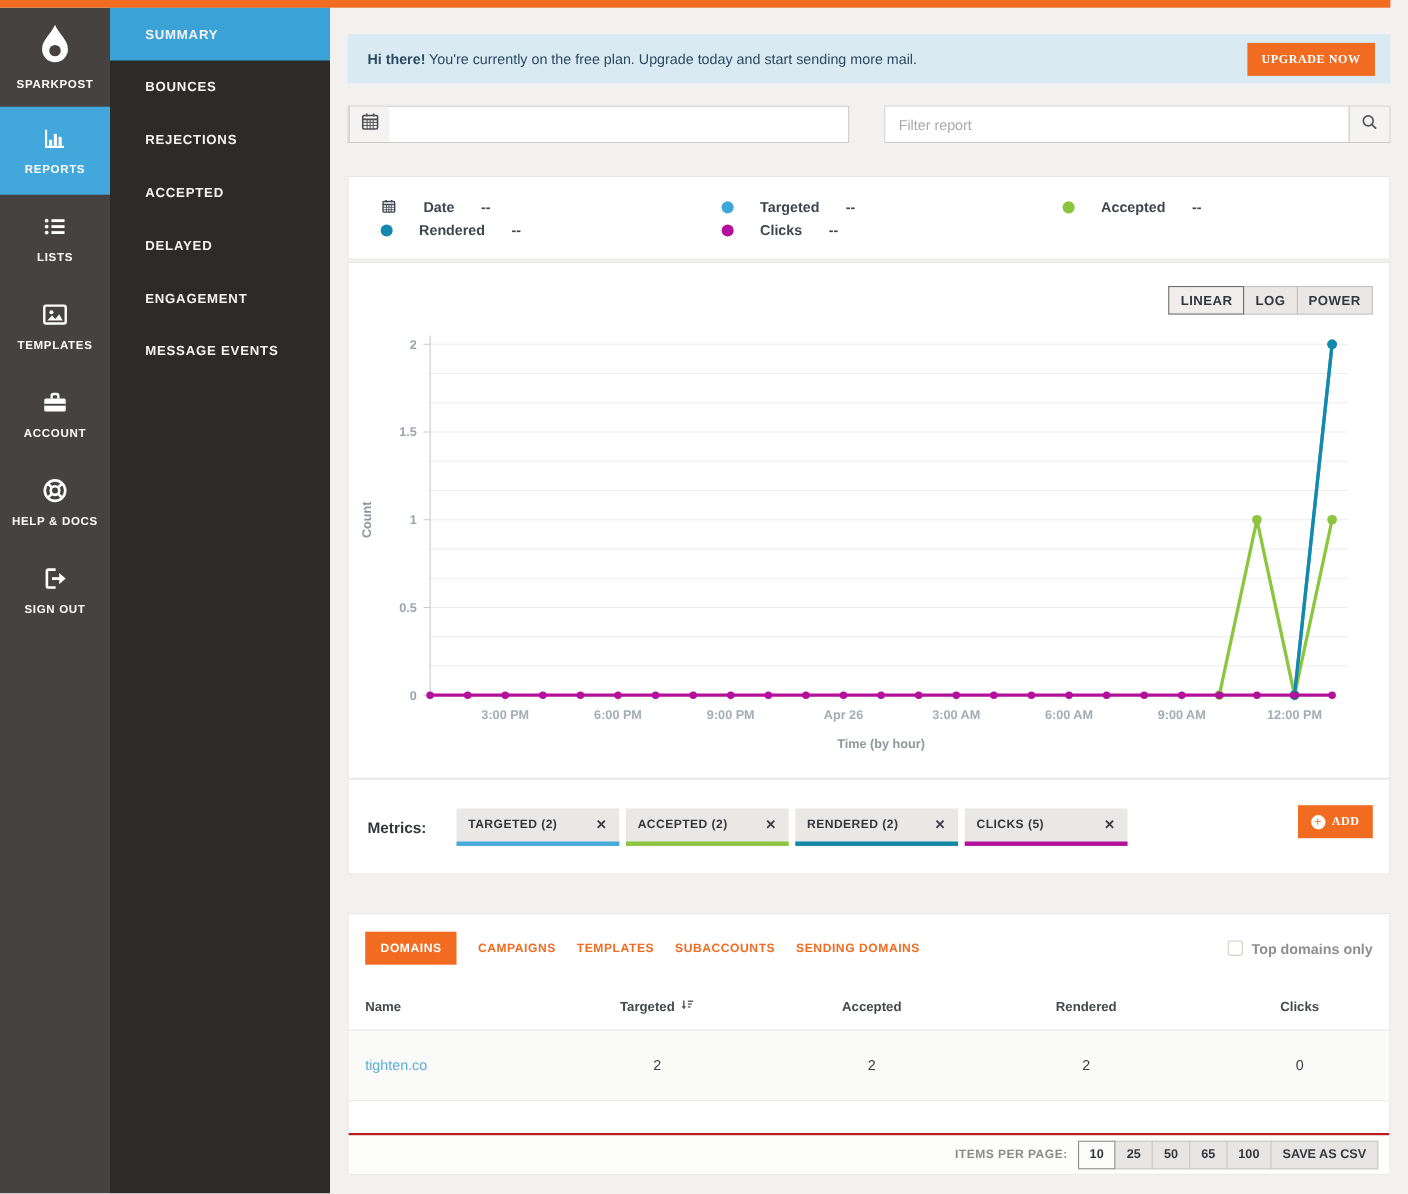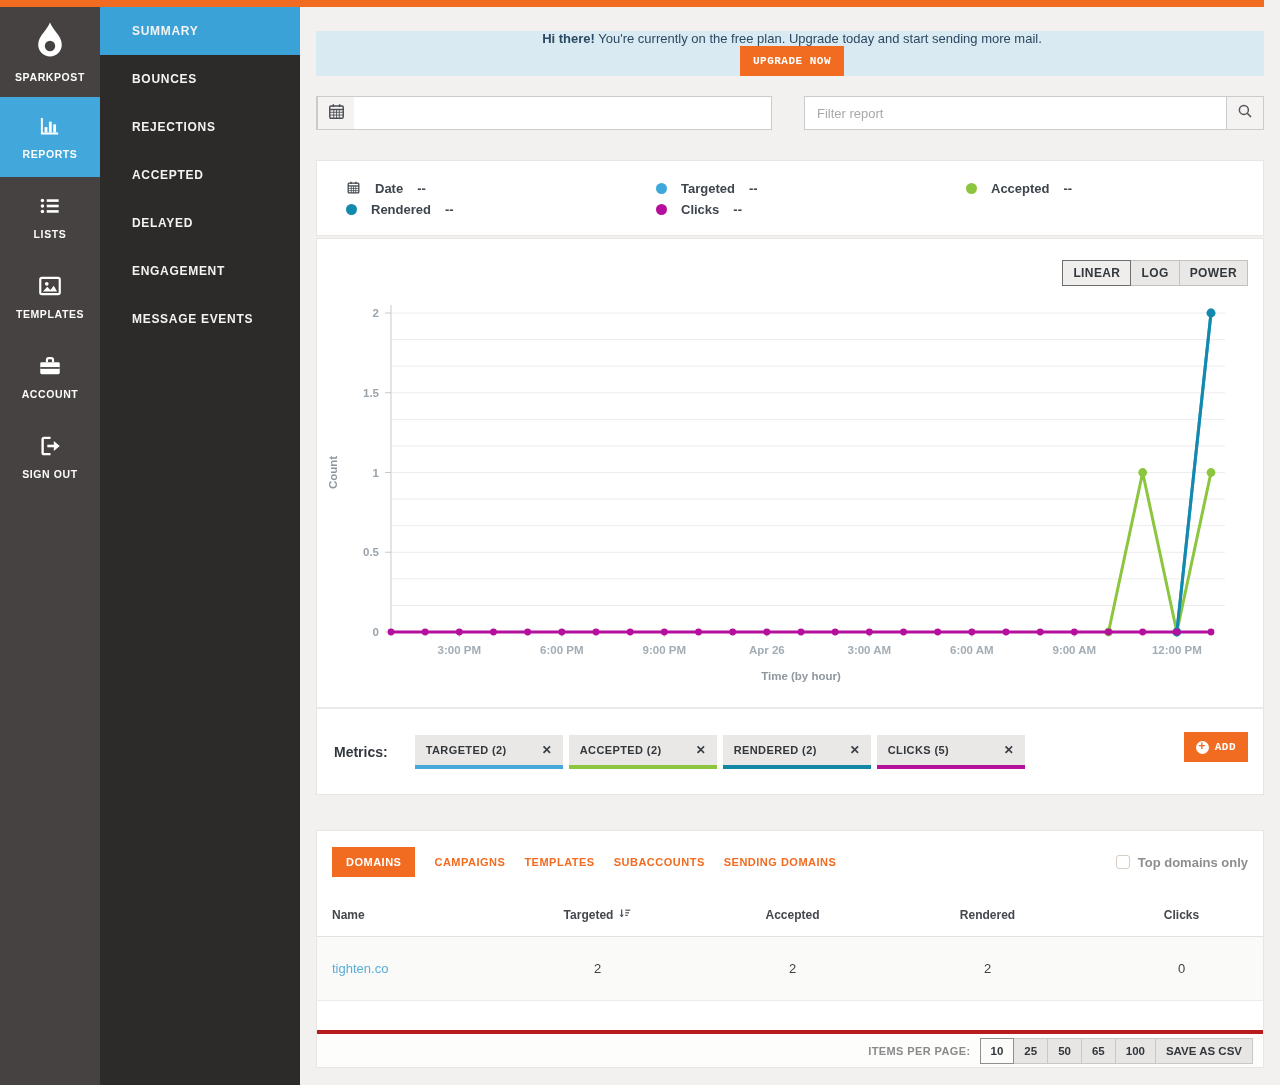--- a/index.html
+++ b/index.html
@@ -20,39 +20,39 @@
   
   .subnav { position:absolute; left:100px; top:7px; width:200px; height:1078px; background:#2d2b2a; z-index:10; }
   .subnav-item { height:48px; display:flex; align-items:center; padding-left:32px; color:#f3f3f3; font-size:12px; font-weight:bold; letter-spacing:.7px; cursor:pointer; }
   .subnav-item.active { background:#3ba2d7; }
 
   
   .main { position:absolute; left:300px; top:7px; width:980px; height:1078px; }
   .card { position:absolute; left:16px; width:948px; background:#ffffff; border:1px solid #e7e6e5; }
 
   
-  .banner { position:absolute; left:16px; top:24px; width:948px; height:45px; background:#d9eaf3; display:flex; align-items:center; padding:0 14px 0 18px;flex-direction:column; }
+  .banner { position:absolute; left:16px; top:24px; width:948px; height:45px; background:#d9eaf3; display:flex; align-items:center; padding:0 14px 0 18px; }
   .banner-text { font-size:13px; color:#2b4961; flex:1; }
   .banner-text b { font-weight:bold; }
-  .btn-orange { background:#f16b21; color:#fff; font-weight:bold; font-size:11px; letter-spacing:.5px; border:none; padding:9px 13px; cursor:pointer; font-family:Liberation Mono, monospace; }
+  .btn-orange { background:#f16b21; color:#fff; font-weight:bold; font-size:11px; letter-spacing:.5px; border:none; padding:9px 13px; cursor:pointer; font-family:Liberation Serif, serif; }
 
   
   .controls { position:absolute; left:16px; top:89px; width:948px; height:34px; }
   .input-group { position:absolute; top:0; height:34px; display:flex; border:1px solid #cccbca; background:#fff; }
   .input-group input { border:none; outline:none; height:32px; font-family:inherit; font-size:13px; padding:0 12px; color:#3b3b3b; }
   .input-group .addon { width:37px; height:32px; background:#f4f3f2; border-left:1px solid #cccbca; display:flex; align-items:center; justify-content:center; cursor:pointer; }
   .date-group { left:0; width:456px; }
   .date-group input { width:417px; font-weight:bold; }
   .filter-group { left:488px; width:460px; }
   .filter-group input { width:421px; }
   .filter-group input::placeholder { color:#a9a9a9; font-weight:normal; }
 
   
   .legend-card { top:153px; height:76px; padding:17px 0 0 29px; display:grid; grid-template-columns:310px 310px auto; grid-template-rows:21px 21px; grid-auto-flow:column; }
-  .legend-item { display:flex; align-items:center; gap:14px; font-size:13px; font-weight:bold; color:#3e454d; }
+  .legend-item { display:flex; align-items:center; gap:24px; font-size:13px; font-weight:bold; color:#3e454d; }
   .legend-dot { width:11px; height:11px; border-radius:50%; flex:0 0 auto; }
   .legend-val { font-weight:bold; color:#3e454d; }
 
   
   .chart-card { top:231px; height:557px; }
   .scale-toggle { position:absolute; top:21px; right:15px; display:flex;justify-content:flex-end; }
   .scale-btn { background:#e9e8e7; border:1px solid #c2c1c0; color:#33373c; font-size:12px; font-weight:bold; letter-spacing:.4px; padding:5px 10px; margin-left:-1px; cursor:pointer; font-family:inherit; }
   .scale-btn.active { border:1px solid #6e6e6e; background:#efeeed; position:relative; z-index:2; }
   .chart-svg { position:absolute; left:0; top:0; }
   .chart-svg text { font-family:"Liberation Sans", sans-serif; }
@@ -78,21 +78,21 @@
   .grid-table { display:block; }
   .trow { display:grid; grid-template-columns:168px 195px 195px 195px 193px; align-items:center; padding-left:15px; }
   .thead { height:44px; border-bottom:1px solid #e3e2e1; }
   .th { font-size:12px; font-weight:bold; color:#44484d; }
   .th.c, .td.c { text-align:center; }
   .th-sort { display:inline-flex; align-items:center; gap:5px; justify-content:center; }
   .tbody-row { height:64px; background:#fafaf9; border-bottom:1px solid #ecebea; cursor:pointer; }
   .td { font-size:13px; color:#3d4146; }
   .td.link { color:#5badd8; cursor:pointer; }
 
-  .table-footer { position:absolute; left:0; bottom:0; width:946px; height:37px; border-top:4px solid #b91c1c; background:#fdfdfc; display:flex; align-items:center; justify-content:flex-end; padding-right:10px; }
+  .table-footer { position:absolute; left:0; bottom:0; width:946px; height:37px; border-top:2px solid #b91c1c; background:#fdfdfc; display:flex; align-items:center; justify-content:flex-end; padding-right:10px; }
   .ipp-label { font-size:11px; font-weight:bold; letter-spacing:.4px; color:#8a8a8a; margin-right:10px; }
   .pager-btn { background:#e7e6e5; border:1px solid #c9c8c7; color:#33373c; font-size:11.5px; font-weight:bold; padding:6px 10px; margin-left:-1px; cursor:pointer; font-family:inherit; }
   .pager-btn.active { border:1px solid #8f8f8f; background:#fbfbfa; position:relative; z-index:2; }
 </style>
 </head>
 <body>
 
 <div id="app">
 
   <div class="topbar"></div>
@@ -149,20 +149,30 @@
       <span>
         <svg width="26" height="26" viewBox="0 0 24 24">
           <path d="M9.2 8.5 V6.4 a1.6 1.6 0 0 1 1.6-1.6 h2.4 a1.6 1.6 0 0 1 1.6 1.6 V8.5" stroke="#fff" stroke-width="2" fill="none"></path>
           <rect x="3" y="8.5" width="18" height="11" rx="1.3" fill="#fff"></rect>
           <rect x="3" y="13" width="18" height="1.6" fill="#464241"></rect>
         </svg>
       </span>
       <span class="pnav-label">ACCOUNT</span>
     </div>
 
+    <div class="pnav-item">
+      <span>
+        <svg width="26" height="26" viewBox="0 0 24 24">
+          <circle cx="12" cy="12" r="8.6" stroke="#fff" stroke-width="2.2" fill="none"></circle>
+          <circle cx="12" cy="12" r="3.6" stroke="#fff" stroke-width="2.2" fill="none"></circle>
+          <path d="M6 6 L9.3 9.3 M18 6 L14.7 9.3 M6 18 L9.3 14.7 M18 18 L14.7 14.7" stroke="#fff" stroke-width="2.2"></path>
+        </svg>
+      </span>
+      <span class="pnav-label">HELP &amp; DOCS</span>
+    </div>
 
     <div class="pnav-item">
       <span>
         <svg width="26" height="26" viewBox="0 0 24 24">
           <path d="M12.5 4.5 H6.5 a1.3 1.3 0 0 0 -1.3 1.3 V18.2 a1.3 1.3 0 0 0 1.3 1.3 H12.5" stroke="#fff" stroke-width="2.2" fill="none"></path>
           <rect x="9.5" y="10.8" width="7.5" height="2.4" fill="#fff"></rect>
           <path d="M15.5 7.3 L21 12 L15.5 16.7 Z" fill="#fff"></path>
         </svg>
       </span>
       <span class="pnav-label">SIGN OUT</span>

